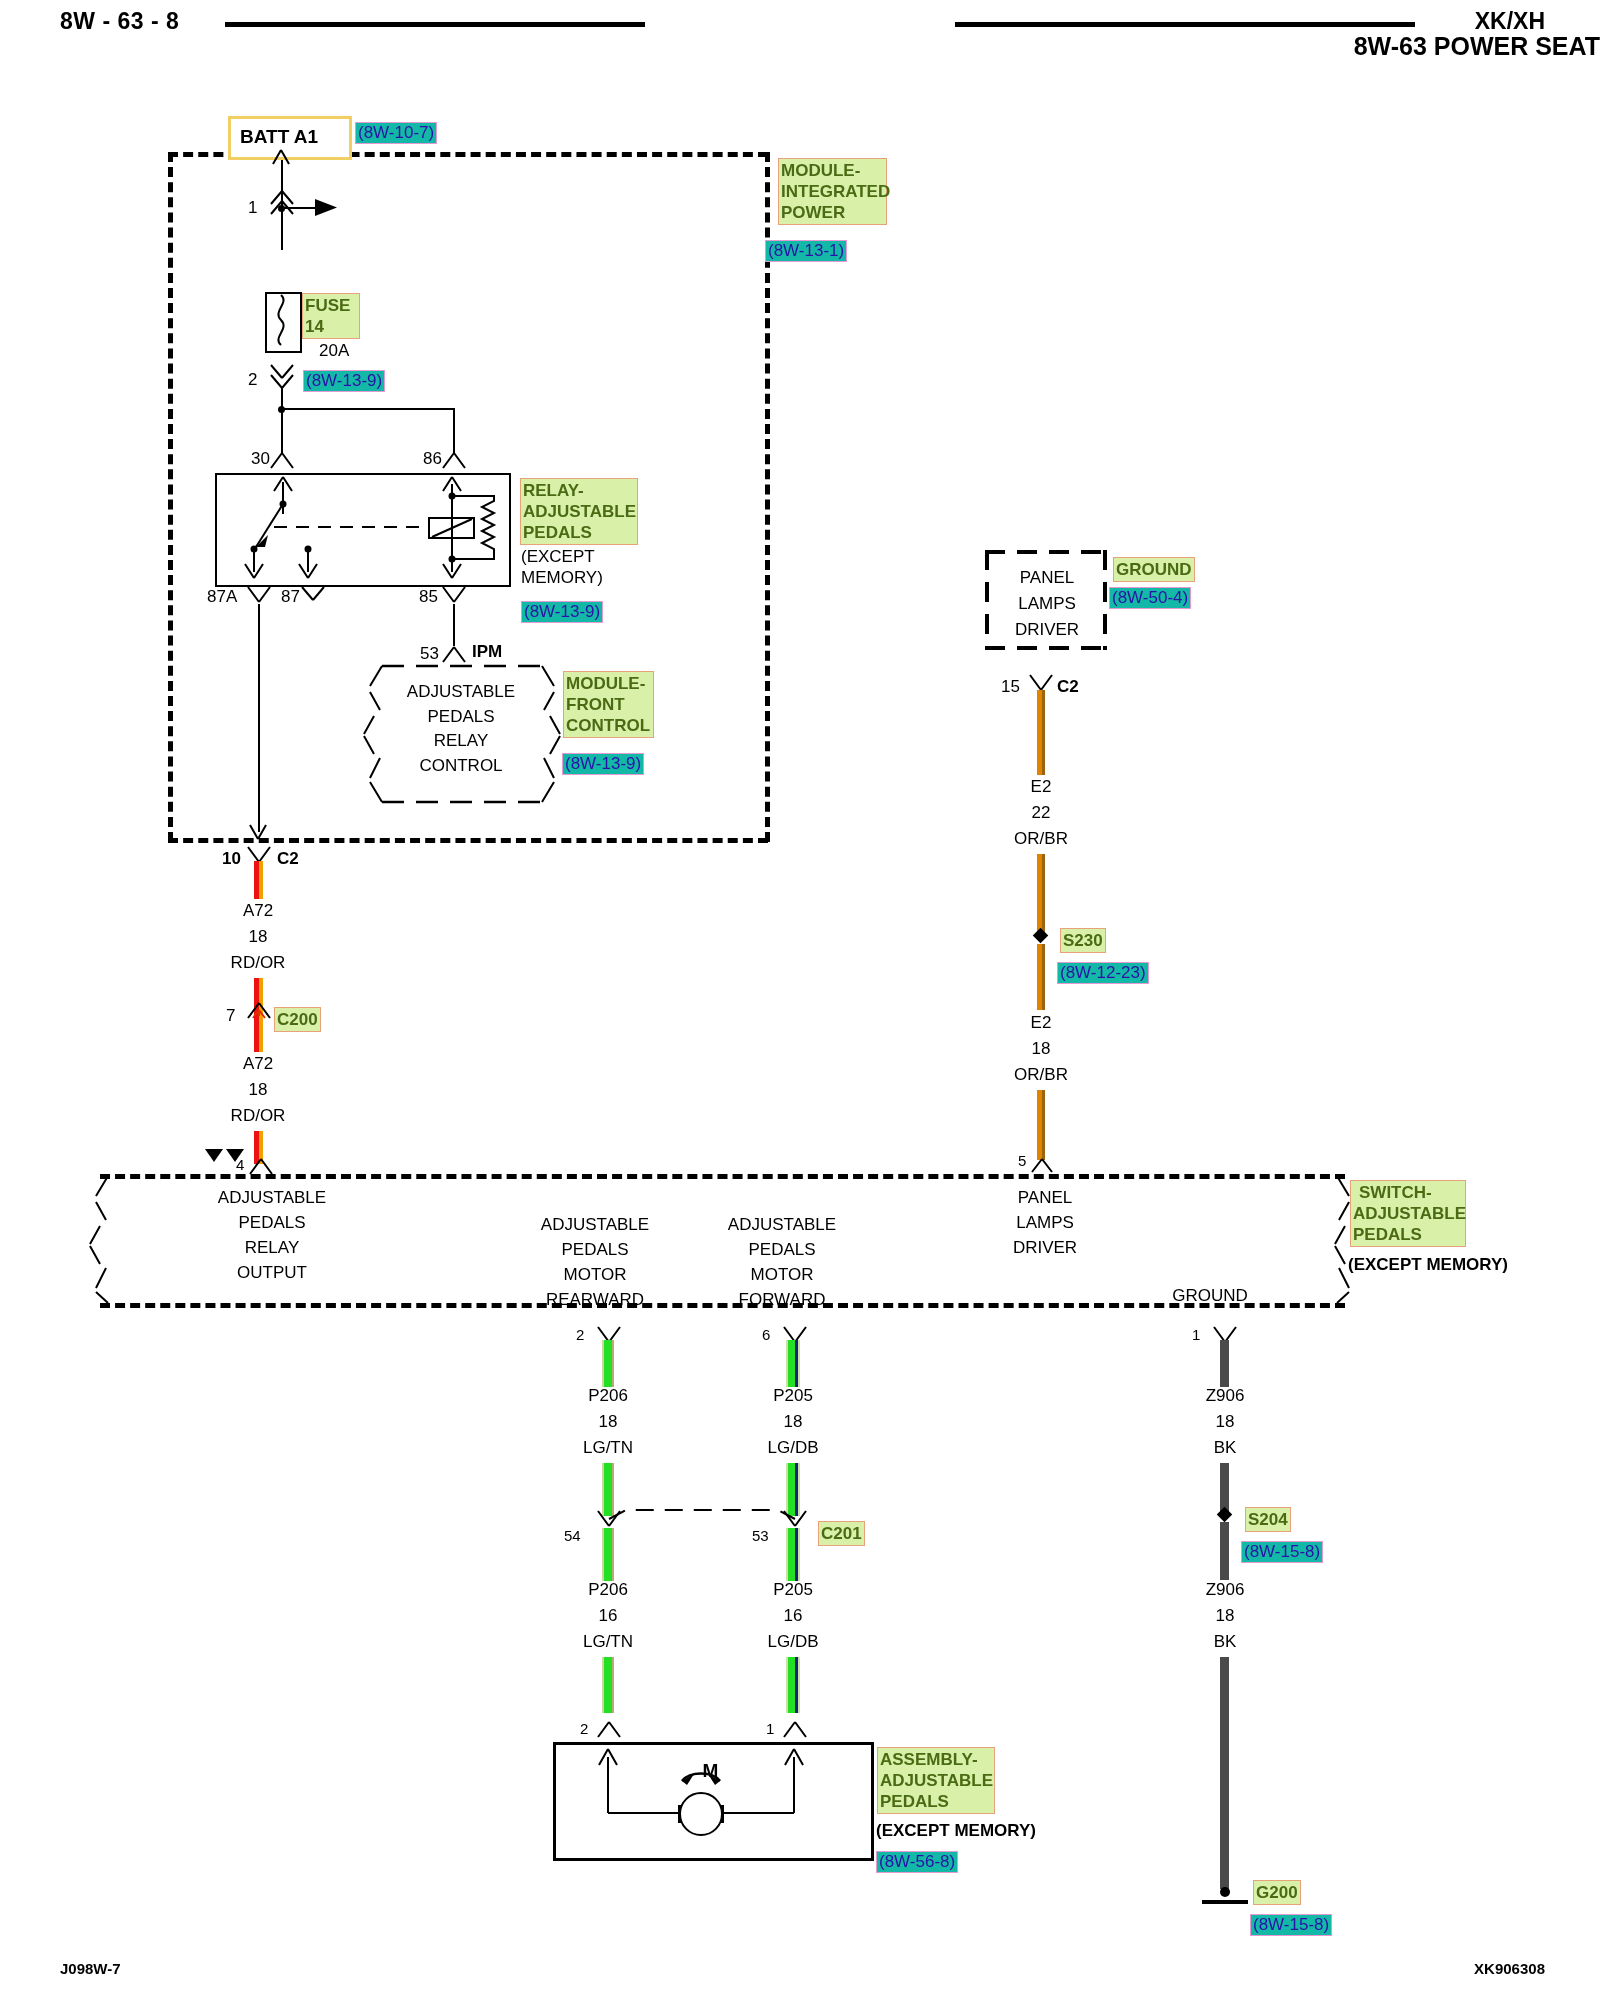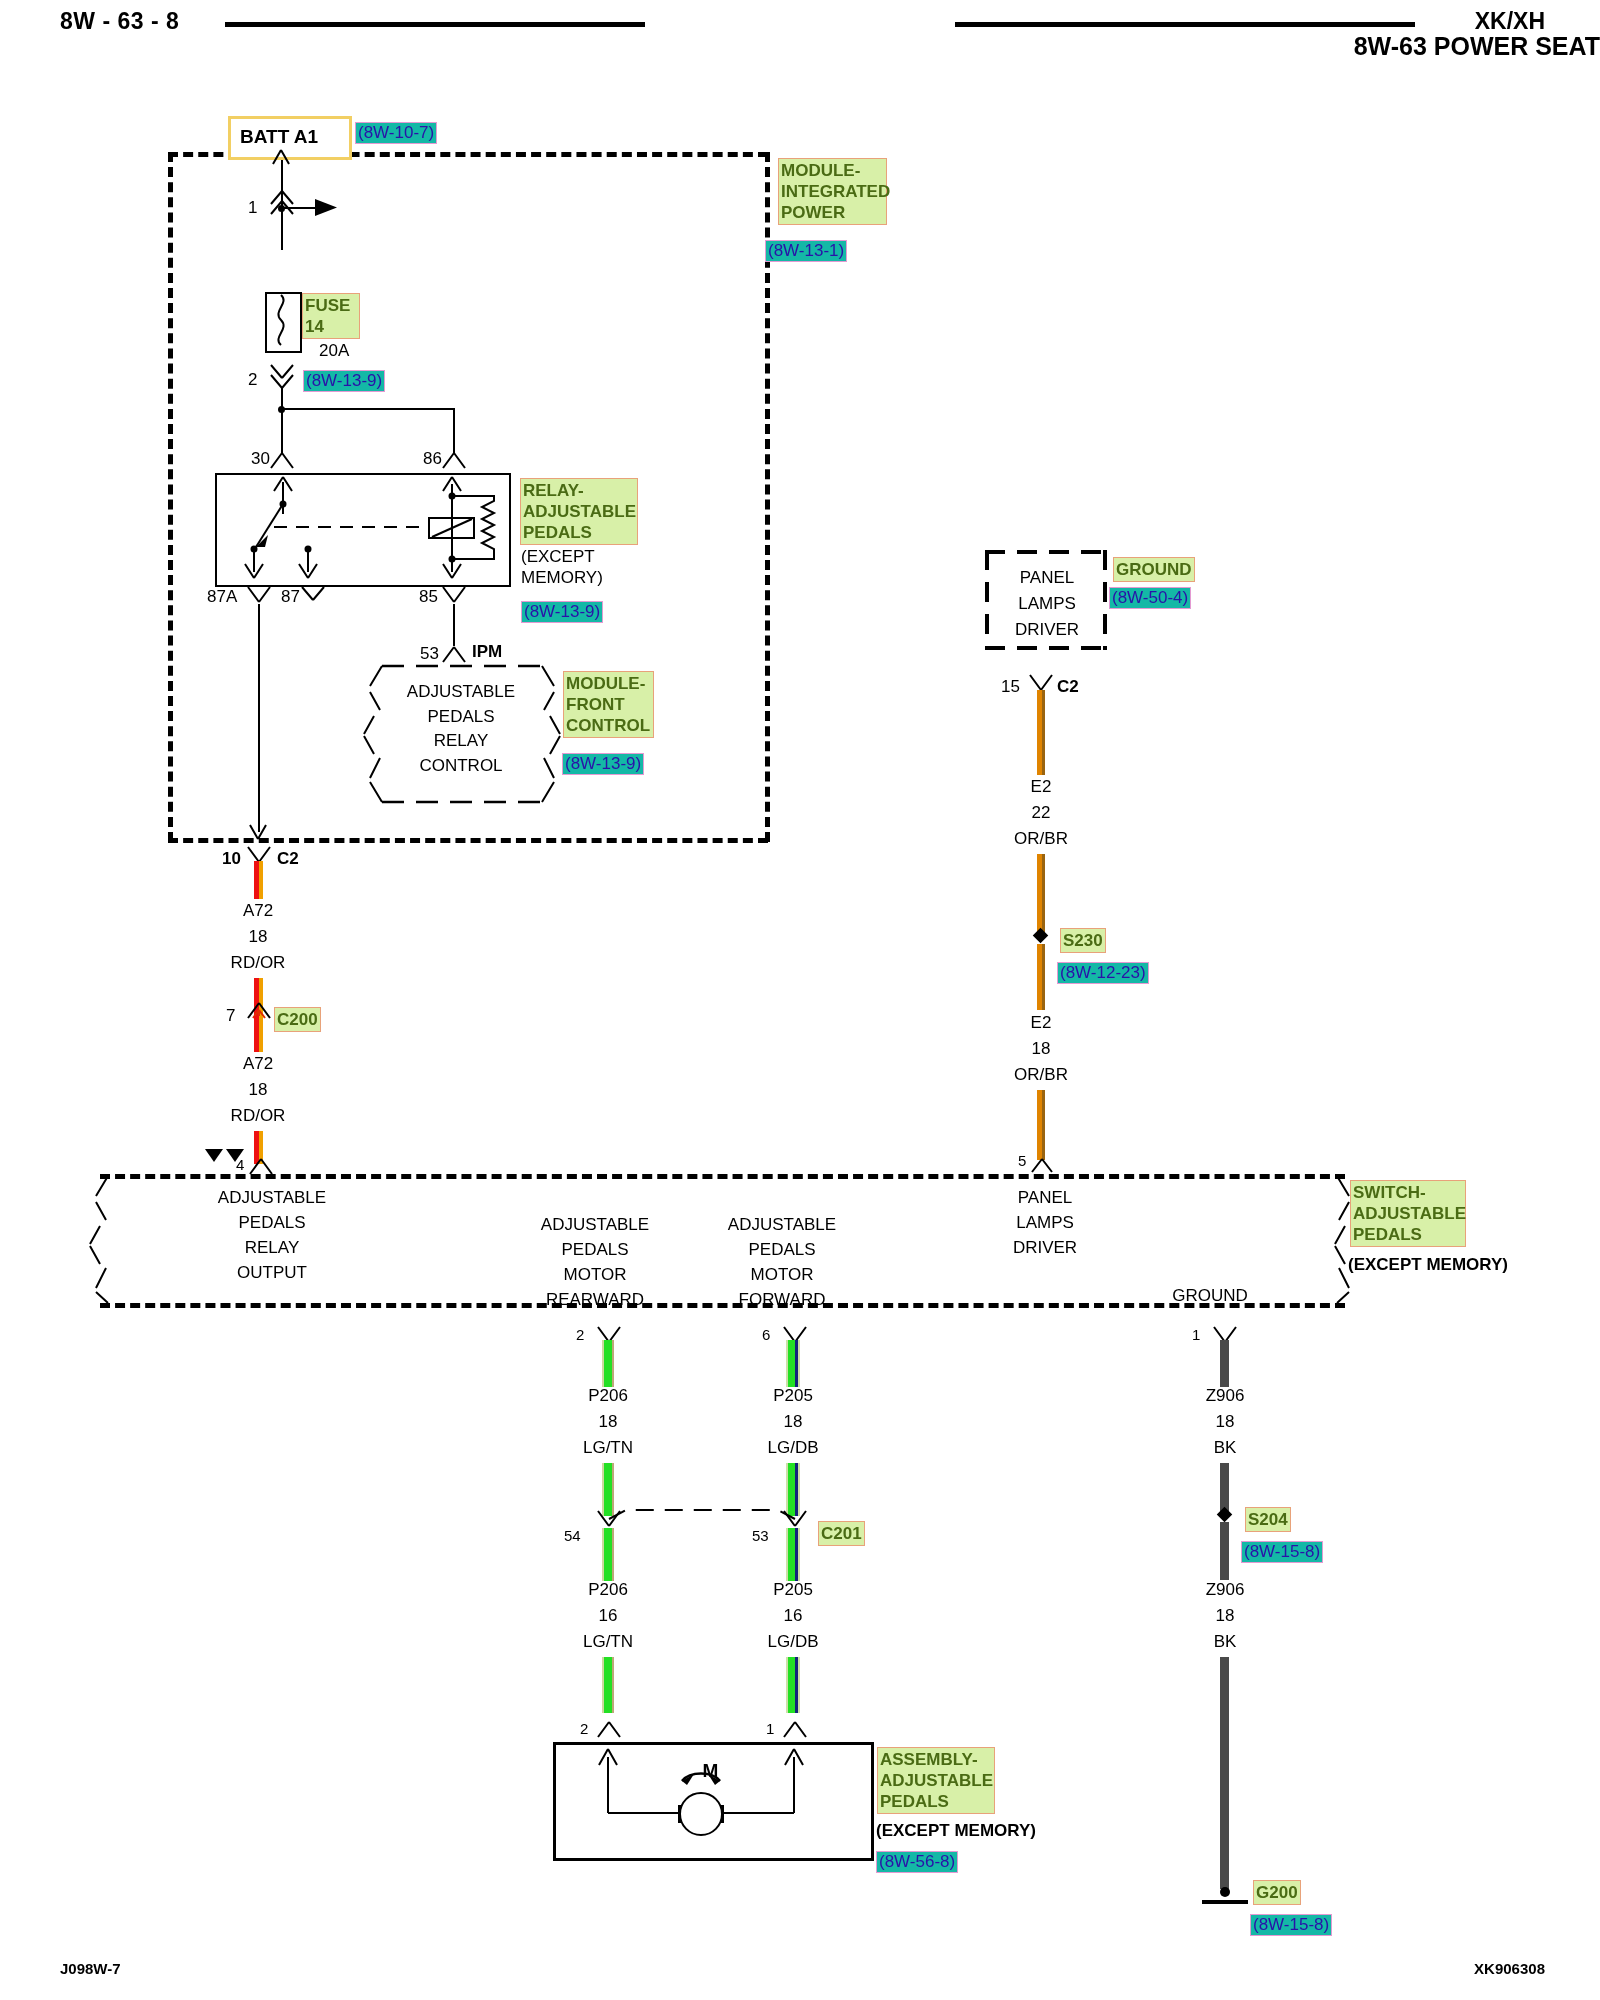--- a/index.html
+++ b/index.html
@@ -283,21 +283,21 @@
 <div class="dash-h" style="left:100px;top:1174px;width:1245px;"></div>
 <div class="dash-h" style="left:100px;top:1303px;width:1245px;"></div>
 <svg style="left:78px;top:1174px;width:30px;height:131px;">
   <path d="M30,2 L18,22 M18,28 L28,46 M22,52 L12,70 M12,72 L22,90 M28,94 L18,114 M18,118 L30,129" stroke="#000" stroke-width="2" fill="none"></path>
 </svg>
 <svg style="left:1337px;top:1174px;width:30px;height:131px;">
   <path d="M0,2 L12,22 M12,28 L2,46 M8,52 L-2,70 M-2,72 L8,90 M2,94 L12,114 M12,118 L0,129" stroke="#000" stroke-width="2" fill="none"></path>
 </svg>
 
 <div class="hl-green multi" style="left:1350px;top:1180px;width:110px;">
-  <span style="white-space:pre-line;">SWITCH-
+  <span style="white-space:pre-line;margin-left:6px;">SWITCH-
 ADJUSTABLE
 PEDALS</span>
 </div>
 <div class="t tb" style="left:1348px;top:1254px;">(EXCEPT MEMORY)</div>
 
 <div class="t tc" style="left:172px;top:1185px;width:200px;white-space:pre-line;line-height:25px;">ADJUSTABLE
 PEDALS
 RELAY
 OUTPUT</div>
 <div class="t tc" style="left:505px;top:1212px;width:180px;white-space:pre-line;line-height:25px;">ADJUSTABLE

